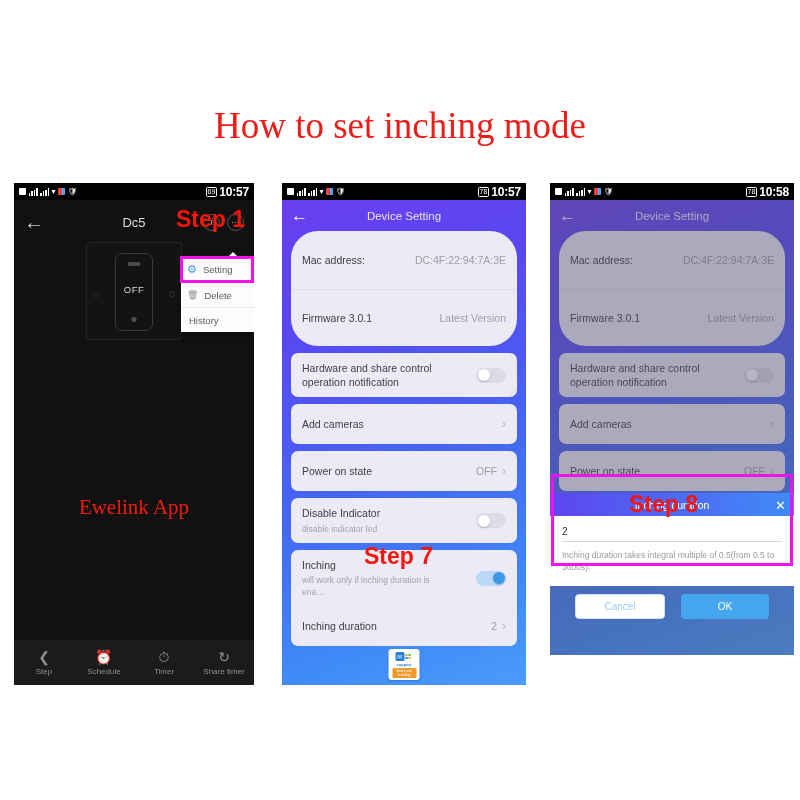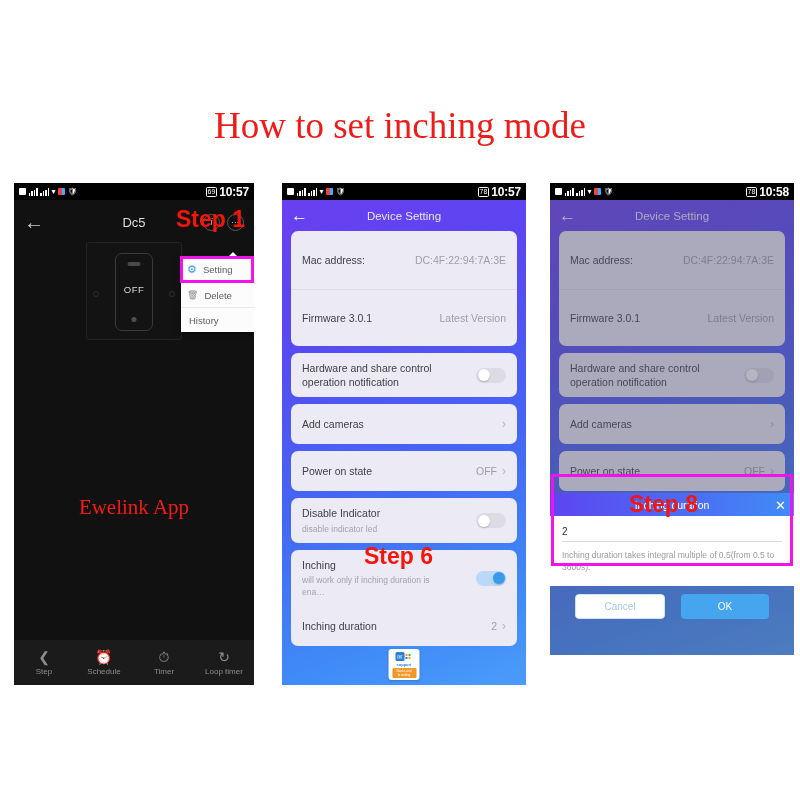--- a/index.html
+++ b/index.html
@@ -182,21 +182,21 @@
   }
   .set-back { color:#ffffff; font-size: 17px; line-height:1; }
   .set-title {
     position:absolute; left:0; width:100%; text-align:center;
     color:#e9e6fb; font-size:11.5px; pointer-events:none;
   }
   .card {
     background: #ebeaf5; border-radius: 7px;
     margin-bottom: 7px; position:relative;
   }
-  .card.info { height: 115px; }
+  .card.info { height: 115px; border-radius: 27px; }
   .row {
     display:flex; align-items:center; justify-content:space-between;
     padding: 0 11px; min-height: 40px;
   }
   .row.info-row { height: 50%; }
   .row.sep { border-top: 1px solid #dedce8; }
   .row-l { color:#3f3f46; font-size: 10.5px; }
   .row-r { color:#9e9daa; font-size: 10.5px; display:flex; align-items:center; gap:5px; }
   .chev { color:#b6b5c2; font-size: 12px; line-height:1; }
   .row-two { padding: 8px 11px; min-height: 44px; display:flex; align-items:center; justify-content:space-between; }
@@ -354,21 +354,21 @@
       <div class="nav-item">
         <span class="nav-ico">⏰</span>
         <span class="nav-lbl">Schedule</span>
       </div>
       <div class="nav-item">
         <span class="nav-ico">⏱</span>
         <span class="nav-lbl">Timer</span>
       </div>
       <div class="nav-item">
         <span class="nav-ico">↻</span>
-        <span class="nav-lbl">Loop timer</span>
+        <span class="nav-lbl">Share timer</span>
       </div>
     </div>
   </div>
 </div>
 
 <div class="phone phone-2">
 
   <div class="statusbar">
     <div class="sb-left">
       <span class="sb-sq"></span>
@@ -581,14 +581,14 @@
         <div class="btn cancel">Cancel</div>
         <div class="btn ok">OK</div>
       </div>
     </div>
   </div>
 
   <div class="hl-modal"></div>
 </div>
 
 <div class="step-lbl step1">Step 1</div>
-<div class="step-lbl step2">Step 6</div>
+<div class="step-lbl step2">Step 7</div>
 <div class="step-lbl step3">Step 8</div>
 
 </body></html>

